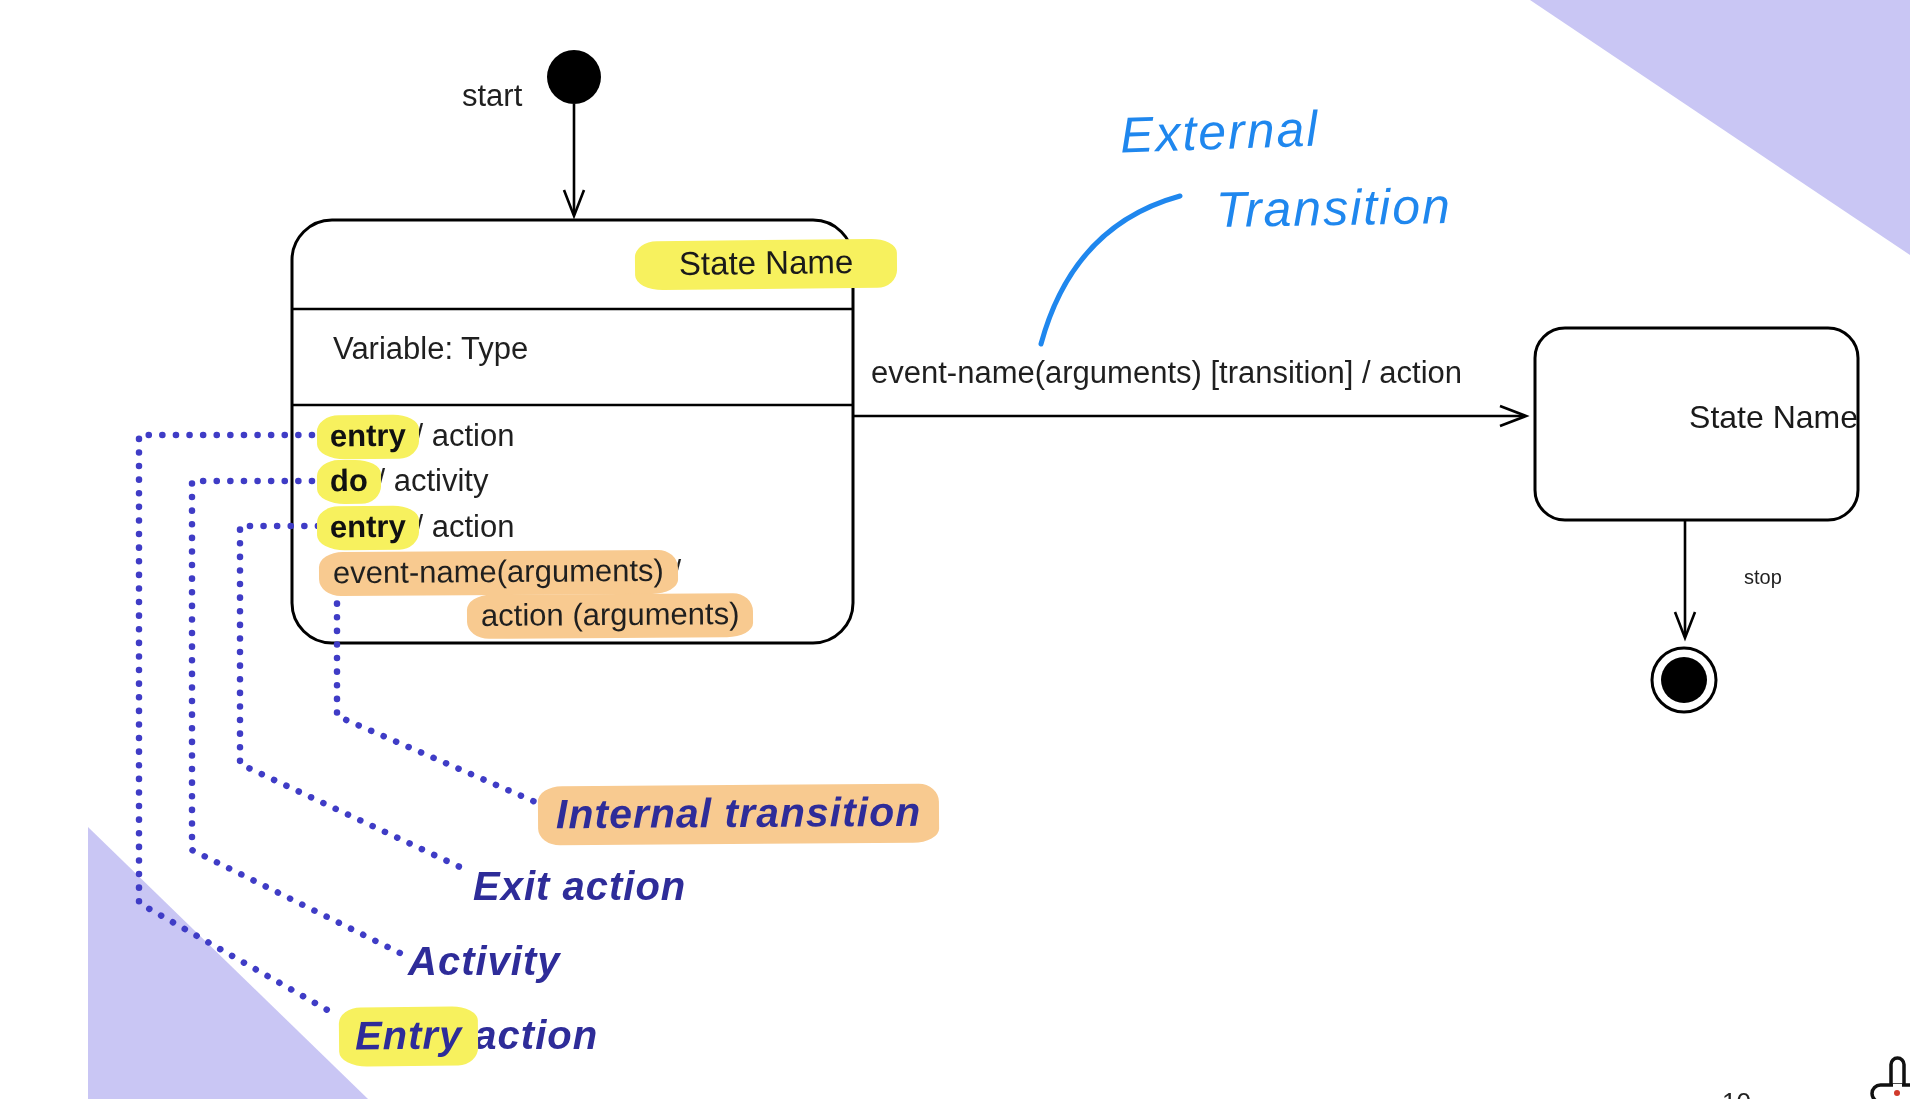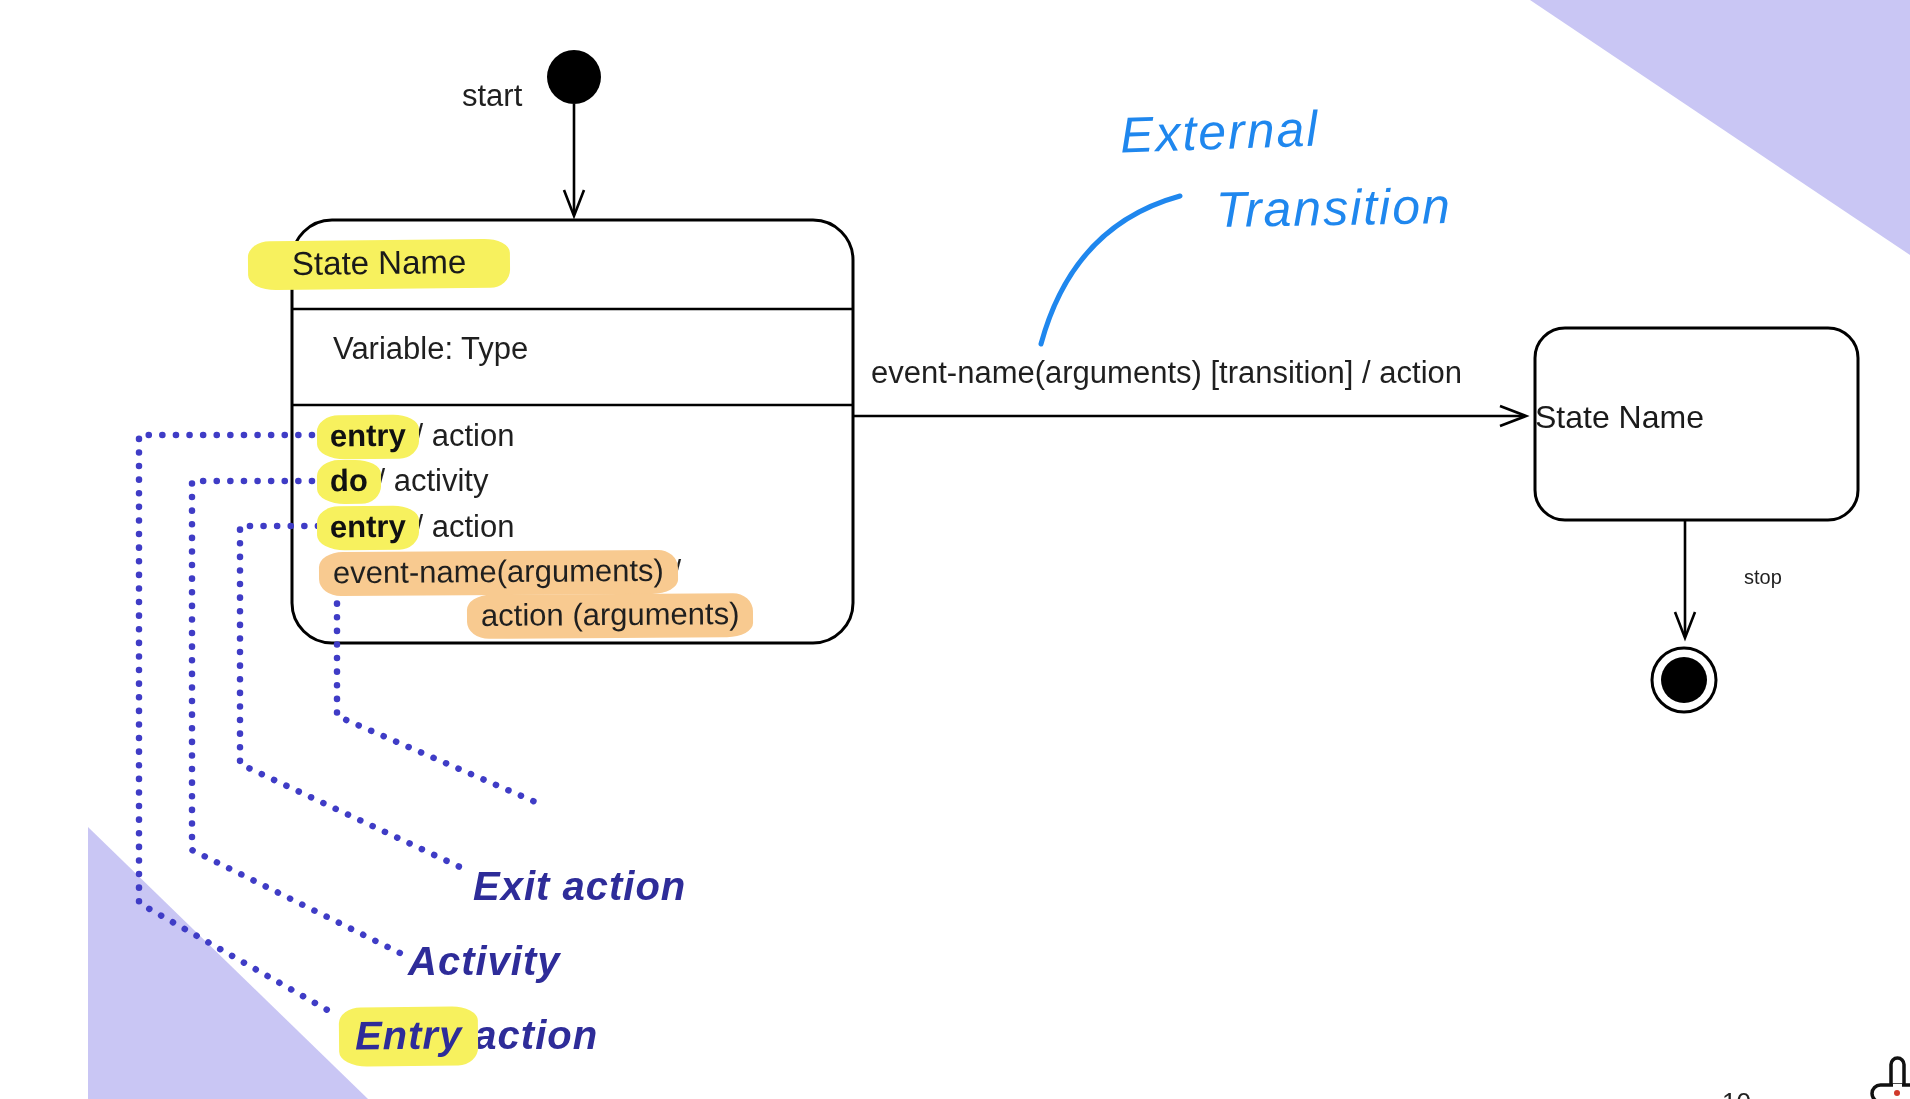--- a/index.html
+++ b/index.html
@@ -9,21 +9,21 @@
   }
   .slide svg.overlay{position:absolute;left:0;top:0;z-index:1;}
   .txt{position:absolute;z-index:3;white-space:nowrap;line-height:1.15;}
   .dtext{font-size:31px;color:#1f1f1f;}
   .kw{font-weight:700;color:#111;}
   .hl-y{background:#F7F15E;display:inline-block;padding:3px 13px 5px;margin:-3px -13px -5px;
         border-radius:22px 26px 20px 28px / 16px 14px 18px 15px;transform:rotate(-0.6deg);}
   .hl-o{background:#F8CA90;display:inline-block;padding:3px 14px 5px;margin:-3px -14px -5px;
         border-radius:24px 20px 26px 22px / 15px 18px 14px 17px;transform:rotate(-0.4deg);}
   .hl-title{padding:4px 44px 7px;margin:-4px -44px -7px;}
-  .state-title{font-size:33px;text-align:left;}
+  .state-title{font-size:33px;text-align:right;}
   .callout{font-size:40px;font-style:italic;font-weight:700;color:#2E2C99;letter-spacing:1px;}
   .handwrite{font-size:50px;font-style:italic;color:#1F87EE;letter-spacing:2px;}
   .pagenum{font-size:26px;color:#222;}
 </style>
 </head>
 <body>
 
 <div class="slide">
 
   <svg class="overlay" width="1910" height="1099" viewBox="0 0 1910 1099">
@@ -99,20 +99,23 @@
 
   <div class="txt dtext" style="left:871px;top:355px;">event-name(arguments) [transition] / action</div>
 
   <div class="txt handwrite" style="left:1120px;top:104px;transform:rotate(-2deg);">External</div>
   <div class="txt handwrite" style="left:1216px;top:180px;transform:rotate(-1deg);">Transition</div>
 
   <div class="txt state-title" style="left:1535px;top:399px;width:323px;font-size:32px;">State Name</div>
 
   <div class="txt dtext" style="left:1744px;top:566px;font-size:20px;">stop</div>
 
+  <div class="txt callout" style="left:556px;top:790px;font-size:41px;">
+    <span class="hl-o" style="padding:5px 18px 7px;margin:-5px -18px -7px;">Internal transition</span>
+  </div>
   <div class="txt callout" style="left:473px;top:863px;text-align:center;">Exit action</div>
   <div class="txt callout" style="left:408px;top:938px;">Activity</div>
   <div class="txt callout" style="left:355px;top:1012px;">
     <span class="hl-y" style="padding:5px 16px 8px;margin:-5px -16px -8px;">Entry</span><span> action</span>
   </div>
 
   <div class="txt pagenum" style="left:1722px;top:1088px;">10</div>
 
 </div>
 

